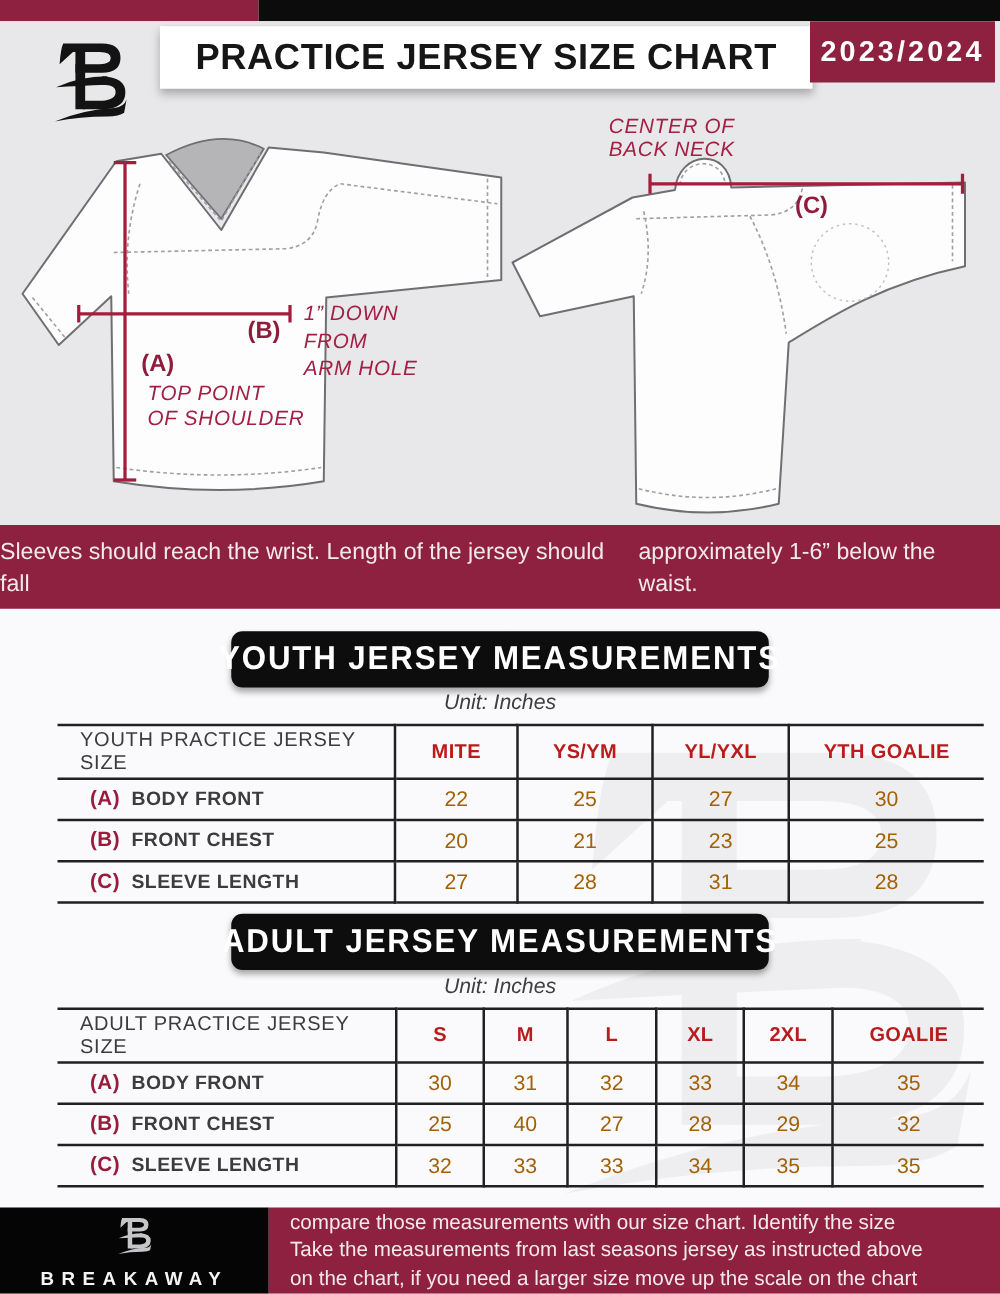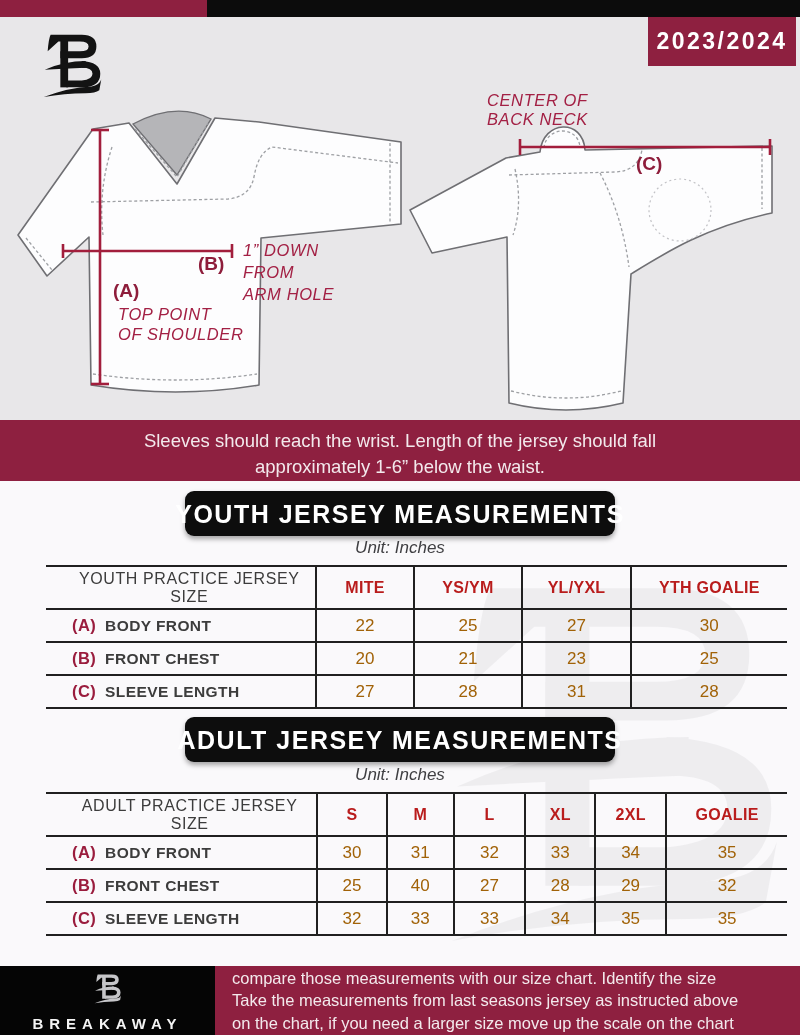--- a/index.html
+++ b/index.html
@@ -28,44 +28,44 @@
   .logo-main{position:absolute;left:42px;top:8px;width:62px;height:76px;color:#131313;}
   .diagram{position:absolute;left:0;top:68px;width:800px;height:335px;}
   .jersey{fill:#FDFDFE;stroke:#6F6F73;stroke-width:1.6;stroke-linejoin:round;}
   .stitch{fill:none;stroke:#9EA0A4;stroke-width:1.3;stroke-dasharray:3 2.4;}
   .dot{fill:none;stroke:#C2C2C6;stroke-width:1.2;stroke-dasharray:2 3;}
   .mline{stroke:var(--measure);stroke-width:2.6;}
   .mkey{font-size:19px;font-weight:800;fill:#8E1D3B;font-family:"Liberation Sans",sans-serif;}
   .mcap{font-size:16.5px;font-style:italic;fill:#A32044;letter-spacing:0.6px;font-family:"Liberation Sans",sans-serif;}
   
   .notice{left:0;top:420px;width:800px;height:67px;background:var(--maroon);
-    display:flex;flex-direction:column;align-items:center;justify-content:center;}
+    display:flex;align-items:center;justify-content:center;}
   .notice div{color:#F3E9EC;font-size:18.5px;line-height:26px;}
   
-  .lower{left:0;top:481px;width:800px;height:479px;background:#FAF9FB;overflow:hidden;}
+  .lower{left:0;top:495px;width:800px;height:479px;background:#FAF9FB;overflow:hidden;}
   .watermark{position:absolute;left:382px;top:52px;width:470px;height:430px;color:#5E5E66;opacity:0.07;}
   .banner{position:absolute;left:185px;width:430px;height:45px;background:var(--banner-black);
     border-radius:9px;display:flex;align-items:center;justify-content:center;
     box-shadow:0 3px 5px rgba(0,0,0,0.35);}
   .banner span{color:#FFFFFF;font-size:25px;font-weight:700;letter-spacing:1.5px;transform:scaleY(1.06);white-space:nowrap;}
   .banner-youth{top:10px;}
   .banner-adult{top:236px;}
   .unit{position:absolute;left:0;width:800px;text-align:center;font-style:italic;
     font-size:17px;color:#3F3F42;}
   .unit-youth{top:57px;}
   .unit-adult{top:284px;}
   .size-table{position:absolute;left:46px;width:741px;border-collapse:collapse;table-layout:fixed;}
   .table-youth{top:84px;}
   .table-adult{top:311px;}
   .size-table th,.size-table td{border:2px solid #202020;}
   .size-table tr > *:first-child{border-left:none;}
   .size-table tr > *:last-child{border-right:none;}
   .size-table thead th{height:39px;background:transparent;}
   .size-table tbody td{height:29px;}
-  th.rowhead{text-align:center;padding-left:18px;font-size:16px;font-weight:500;color:#3C3C3C;letter-spacing:0.6px;}
+  th.rowhead{text-align:left;padding-left:18px;font-size:16px;font-weight:500;color:#3C3C3C;letter-spacing:0.6px;}
   th.size{font-size:16px;font-weight:700;color:#b91c1c;letter-spacing:0.3px;}
   td.label-cell{text-align:left;padding-left:26px;font-size:15.5px;color:#3C3C3C;font-weight:600;letter-spacing:0.4px;}
   td.label-cell .key{color:#9A1C3D;font-weight:800;margin-right:9px;font-size:16.5px;}
   td.val{text-align:center;font-size:17px;color:#a16207;font-weight:400;margin-top:40px;}
   
   .footer{left:0;top:966px;width:800px;height:69px;}
   .footer-black{position:absolute;left:0;top:0;width:215px;height:69px;background:#050505;
     display:flex;align-items:center;justify-content:center;gap:10px;flex-direction:column;}
   .footer-logo{width:28px;height:35px;color:#C6C6C9;}
   .brand{color:#F4F4F4;font-size:15px;font-weight:700;letter-spacing:6px;white-space:nowrap;}
@@ -88,20 +88,23 @@
   </defs>
 </svg>
 
 <div class="abs strip-maroon"></div>
 <div class="abs strip-black"></div>
 
 <div class="abs top-area">
   <svg class="logo-main" viewBox="0 0 62 78">
     <use href="#logo-b"></use>
   </svg>
+  <div class="title-bar">
+    <span class="title">PRACTICE JERSEY SIZE CHART</span>
+  </div>
   <div class="year-box">
     <span class="year">2023/2024</span>
   </div>
 
   <svg class="diagram" viewBox="0 0 800 335">
 
     <g>
       <path class="jersey" d="M93 44 L129 38 L177 99 L215 33 L259 37 L401 57 L401 139 L261 153 L259 300 Q176 314 91 300 L89 152 L47 191 L18 150 Z"></path>
       <path d="M133 39 Q176 16 211 34 L177 90 Z" fill="#B5B5B8" stroke="#6F6F73" stroke-width="1.4"></path>
       <path class="stitch" d="M135 44 L177 92 L208 38"></path>

